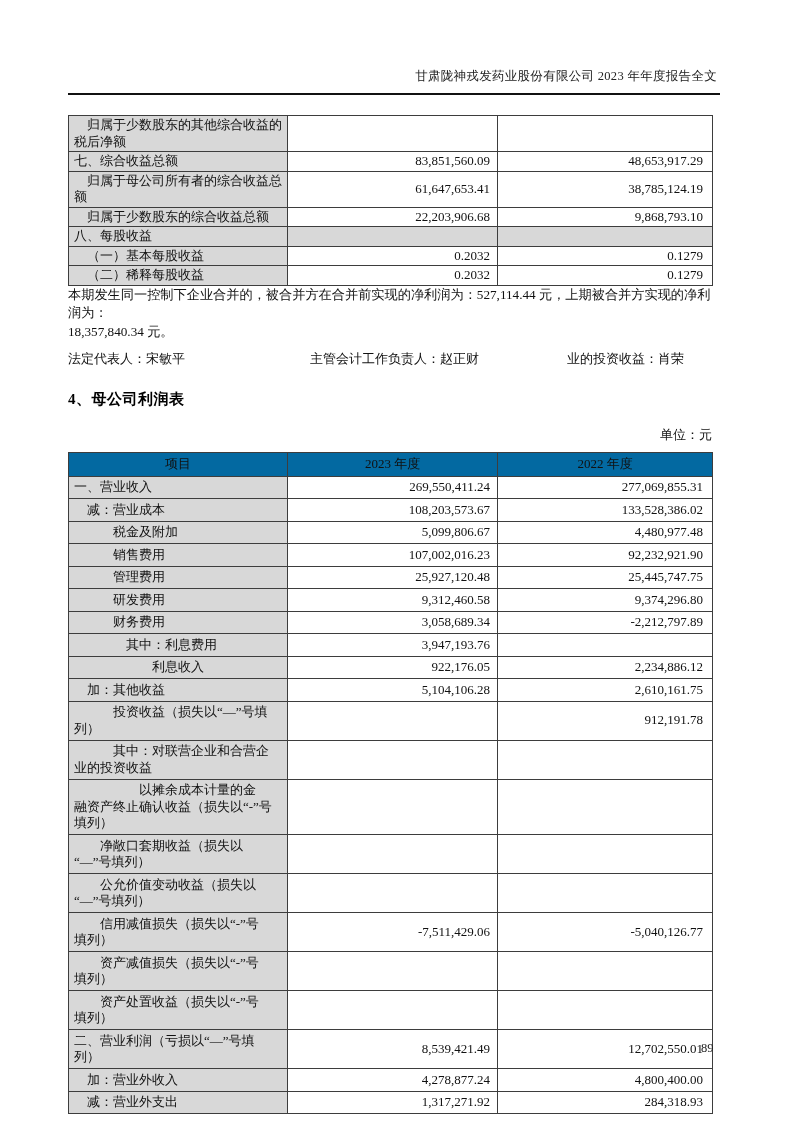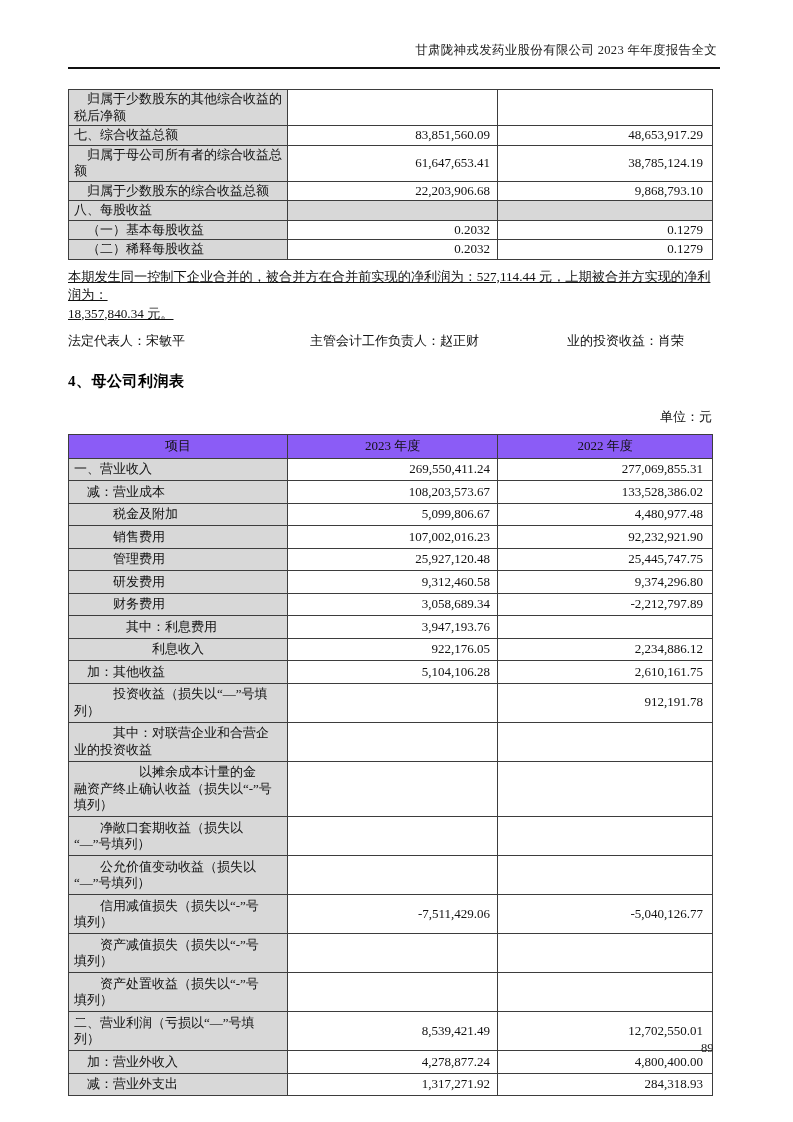--- a/index.html
+++ b/index.html
@@ -4,39 +4,39 @@
 <style>
   html,body { margin:0; padding:0; background:#ffffff; }
   .page {
     position:relative; width:793px; height:1122px; background:#fff;
     font-family:"Liberation Serif","DejaVu Serif",serif; color:#1a1a1a;
     overflow:hidden; box-sizing:border-box;
   }
   .content { margin-left:68px; width:652px; }
 
   .doc-header {
-    padding-top:42px; text-align:right; font-size:12.5px; color:#222;
+    padding-top:68px; text-align:right; font-size:12.5px; color:#222;
     border-bottom:2.5px solid #111; padding-bottom:8px; padding-right:3px;
     letter-spacing:0.3px;
   }
 
   table { border-collapse:collapse; table-layout:fixed; width:644px; font-size:13px; color:#111; }
   td, th { border:1px solid #3d3d3d; vertical-align:middle; line-height:16.5px; }
   .t1 { margin-top:20px; }
   .t1 td { padding:1px 5px; }
   .t2 { margin-top:8px; }
   .t2 td { padding:2.5px 5px; }
-  th { background:#8b5cf6; font-weight:normal; text-align:center; padding:3px 5px; }
+  th { background:#0369a1; font-weight:normal; text-align:center; padding:3px 5px; }
   td.label { background:#d8d8d8; text-align:left; white-space:pre-wrap; word-break:break-all; }
   td.num { text-align:right; background:#ffffff; font-variant-numeric:tabular-nums; }
   td.num.c2 { padding-right:7px; }
   td.num.c3 { padding-right:9px; }
   td.num.shade { background:#d8d8d8; }
 
-  .note { margin-top:8px; font-size:13.2px; line-height:18.5px; white-space:pre-line; color:#111;text-decoration:underline; }
+  .note { font-size:13.2px; line-height:18.5px; white-space:pre-line; color:#111; }
   .signers { display:grid; grid-template-columns:242px 257px auto; margin-top:9px; font-size:13px; color:#111; }
   .section-title { margin-top:22px; font-size:15px; font-weight:bold; color:#000; letter-spacing:0.5px; }
   .unit { margin-top:17px; text-align:right; font-size:13px; padding-right:8px; color:#111; }
   .page-number { position:absolute; top:1041px; left:701px; font-size:12.5px; color:#222; }
 </style>
 </head>
 <body>
 
 <div class="page">
   <div class="content">

